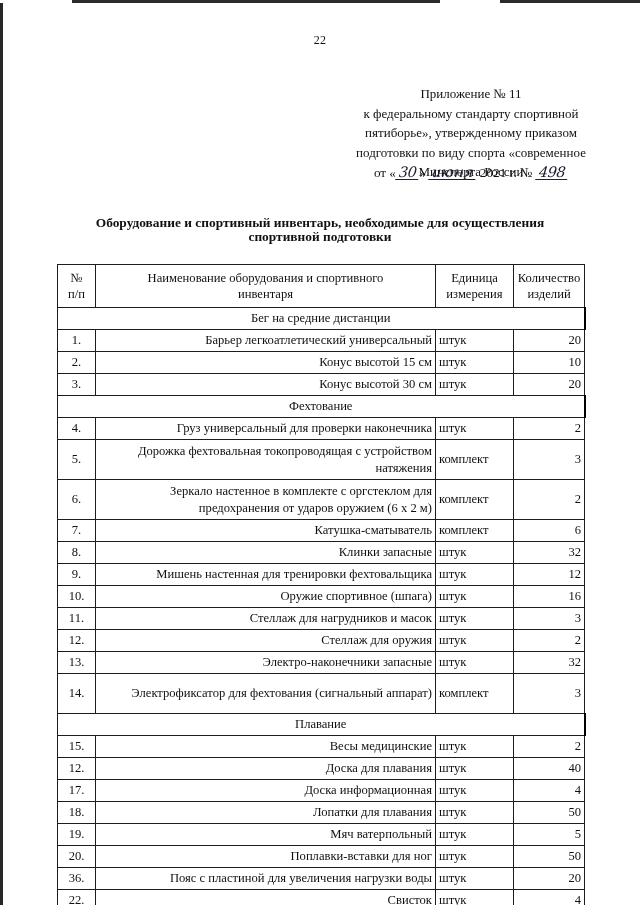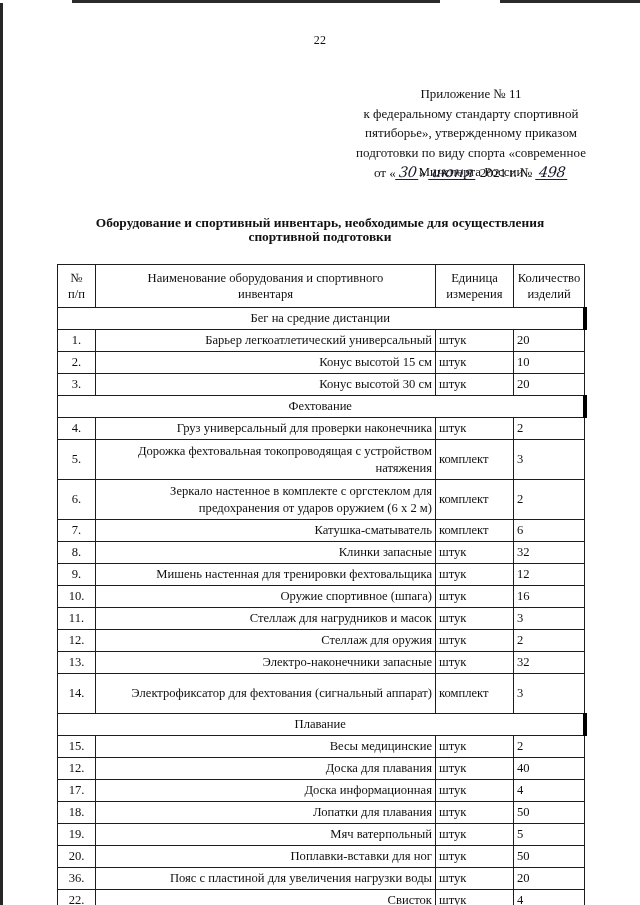--- a/index.html
+++ b/index.html
@@ -136,29 +136,29 @@
     line-height: 15px;
   }
   .cell-name {
     text-align: right;
     padding-left: 6px;
     line-height: 17px;
   }
   .cell-unit {
   }
   .cell-qty {
-    text-align: left;
+    text-align: right;
   }
   tr.data-row td { height: 19px; }
   tr.data-row.tall td { height: 37px; }
   tr.section td {
     text-align: center;
     height: 19px;
     border-left: 1px solid #1d1d1d;
-    border-right: 4px solid #000000;
+    border-right: 2px solid #000000;
   }
 </style>
 </head>
 <body>
 
 <div class="scan-edge-top"></div>
 <div class="scan-edge-top2"></div>
 <div class="scan-edge-left"></div>
 
 <div class="page">

